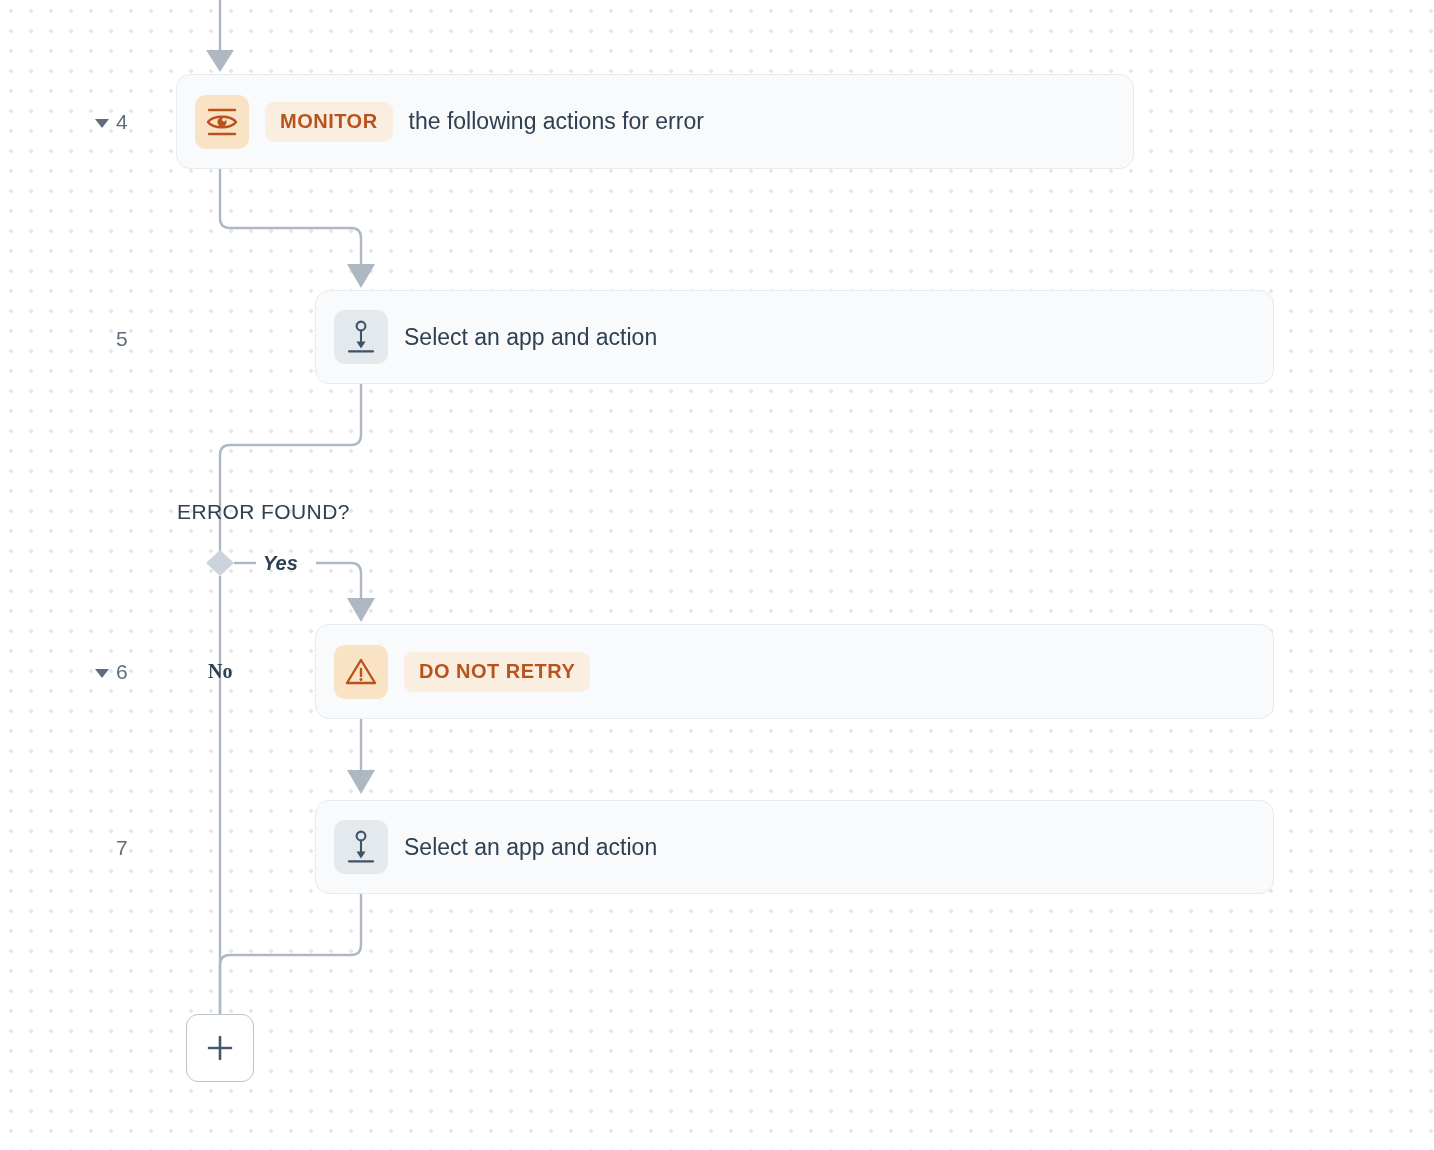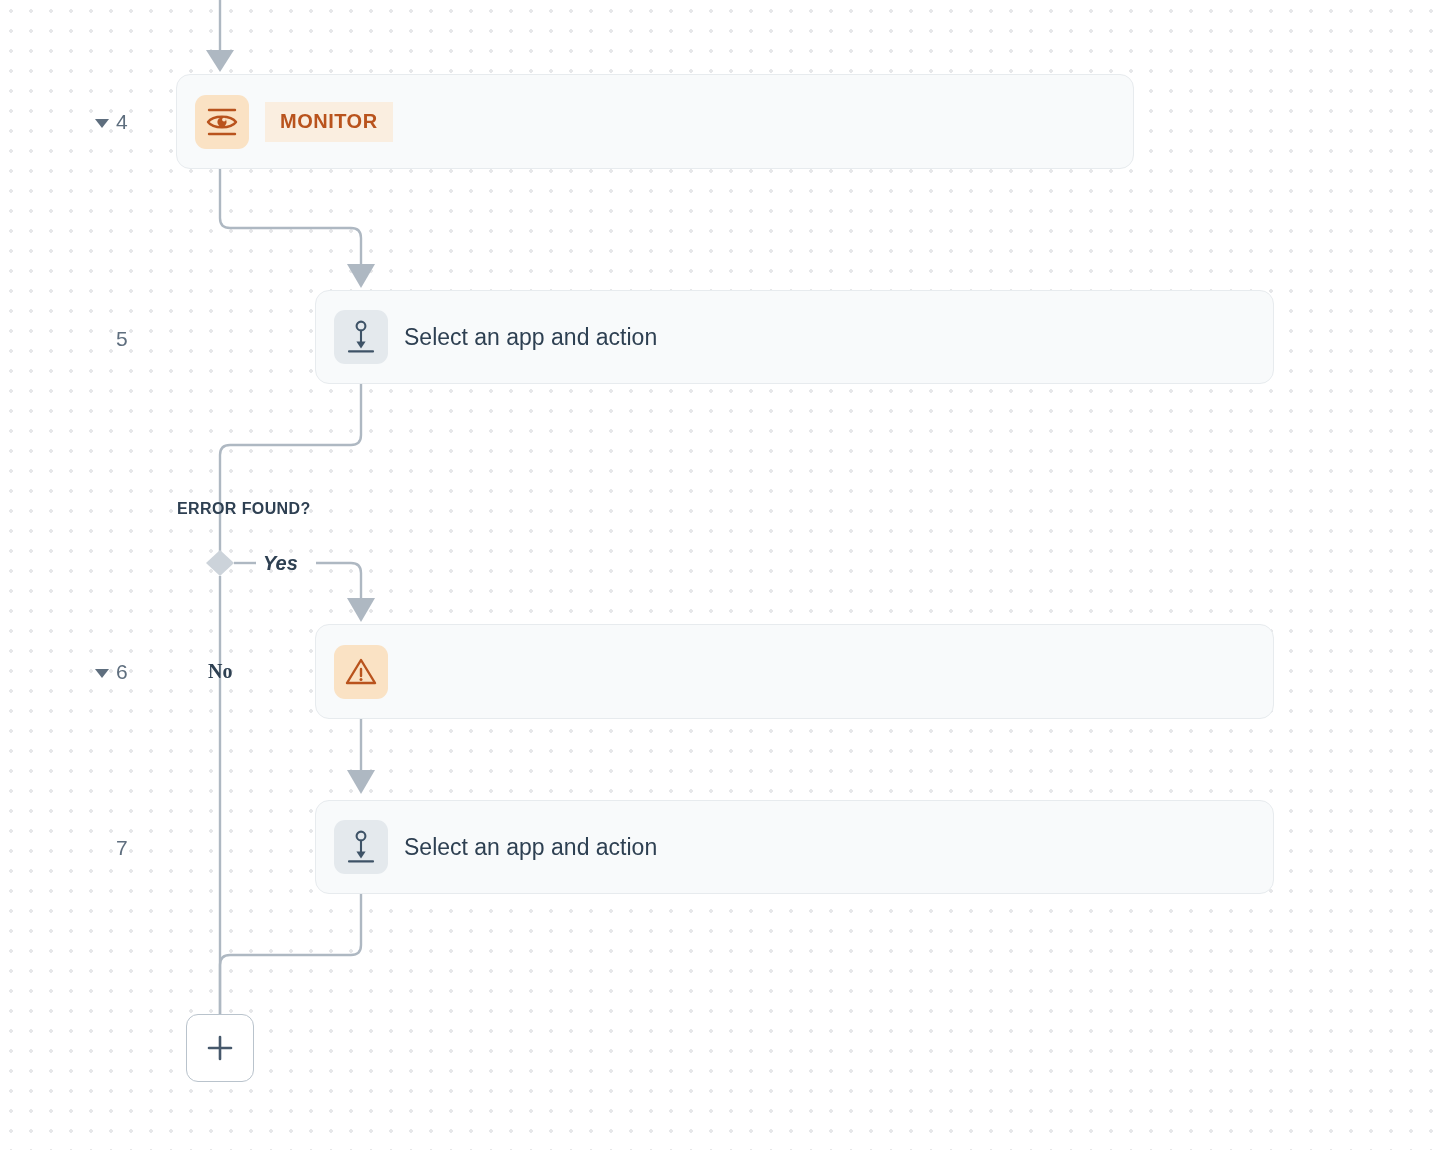--- a/index.html
+++ b/index.html
@@ -104,42 +104,42 @@
   }
   .icon-box.grey {
     background: #e4e9ed;
   }
 
   .pill {
     display: inline-flex;
     align-items: center;
     height: 40px;
     padding: 0 15px;
-    border-radius: 0;
+    border-radius: 9px;
     background: #faeee0;
     color: #b9531d;
     font-size: 20px;
     font-weight: 700;
     letter-spacing: 0.5px;
     white-space: nowrap;
   }
 
   .node-text {
     color: #2e4052;
     font-size: 23px;
     font-weight: 400;
     white-space: nowrap;
   }
 
   
   .branch-title {
     position: absolute;
     color: #2e4052;
-    font-size: 16px;
-    font-weight: 700;
+    font-size: 21px;
+    font-weight: 400;
     letter-spacing: 0.4px;
     white-space: nowrap;
     user-select: none;
   }
   .branch-label {
     position: absolute;
     color: #2e4052;
     font-size: 20px;
     font-weight: 700;
     white-space: nowrap;
@@ -214,20 +214,21 @@
     <span class="icon-box amber">
       <svg width="36" height="34" viewBox="0 0 36 34" aria-hidden="true">
         <line x1="5" y1="5" x2="31" y2="5" stroke="#b9531d" stroke-width="2.4" stroke-linecap="round"></line>
         <line x1="5" y1="29" x2="31" y2="29" stroke="#b9531d" stroke-width="2.4" stroke-linecap="round"></line>
         <path d="M4,17 C9,10 27,10 32,17 C27,24 9,24 4,17 Z" fill="none" stroke="#b9531d" stroke-width="2.4" stroke-linejoin="round"></path>
         <circle cx="18" cy="17" r="4.6" fill="#b9531d"></circle>
         <circle cx="20" cy="14.6" r="1.9" fill="#fae2c4"></circle>
       </svg>
     </span>
     <span class="pill">MONITOR</span>
+    <span class="node-text">the following actions for error</span>
   </div>
 
   <div class="node" style="left:315px; top:290px; width:959px; height:94px;">
     <span class="icon-box grey">
       <svg width="34" height="36" viewBox="0 0 34 36" aria-hidden="true">
         <circle cx="17" cy="7" r="4.4" fill="none" stroke="#3e5367" stroke-width="2.1"></circle>
         <line x1="17" y1="11.6" x2="17" y2="24.5" stroke="#3e5367" stroke-width="2.1"></line>
         <polygon points="12.4,22.4 21.6,22.4 17,29.5" fill="#3e5367"></polygon>
         <line x1="5" y1="32.4" x2="29" y2="32.4" stroke="#3e5367" stroke-width="2.1" stroke-linecap="round"></line>
       </svg>
@@ -242,20 +243,21 @@
   <div class="branch-label" style="left:208px; top:660px;font-family:Liberation Serif, serif;">No</div>
 
   <div class="node" style="left:315px; top:624px; width:959px; height:95px;">
     <span class="icon-box amber">
       <svg width="36" height="34" viewBox="0 0 36 34" aria-hidden="true">
         <path d="M18,5 L32,28 L4,28 Z" fill="none" stroke="#b9531d" stroke-width="2.4" stroke-linejoin="round"></path>
         <line x1="18" y1="14" x2="18" y2="21" stroke="#b9531d" stroke-width="2.4" stroke-linecap="round"></line>
         <circle cx="18" cy="24.6" r="1.5" fill="#b9531d"></circle>
       </svg>
     </span>
+    <span class="pill">DO NOT RETRY</span>
   </div>
 
   <div class="node" style="left:315px; top:800px; width:959px; height:94px;">
     <span class="icon-box grey">
       <svg width="34" height="36" viewBox="0 0 34 36" aria-hidden="true">
         <circle cx="17" cy="7" r="4.4" fill="none" stroke="#3e5367" stroke-width="2.1"></circle>
         <line x1="17" y1="11.6" x2="17" y2="24.5" stroke="#3e5367" stroke-width="2.1"></line>
         <polygon points="12.4,22.4 21.6,22.4 17,29.5" fill="#3e5367"></polygon>
         <line x1="5" y1="32.4" x2="29" y2="32.4" stroke="#3e5367" stroke-width="2.1" stroke-linecap="round"></line>
       </svg>

